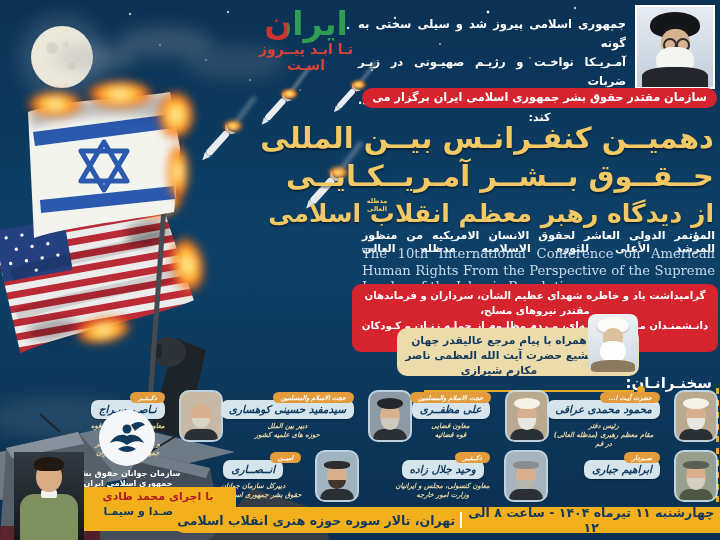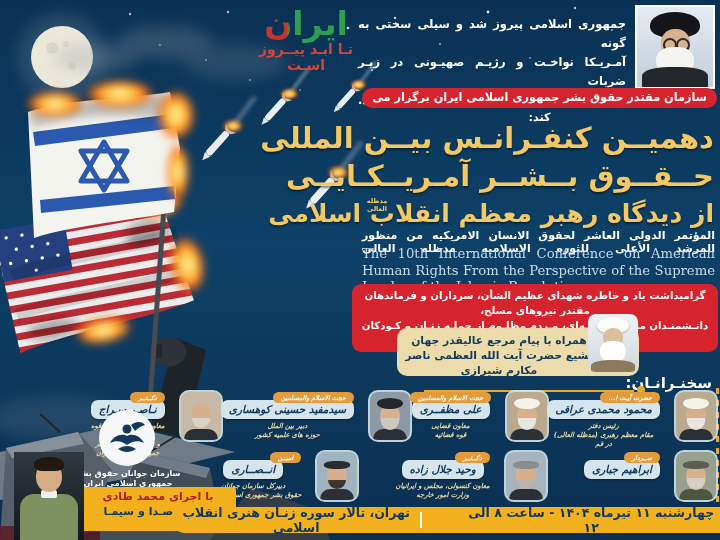--- a/index.html
+++ b/index.html
@@ -96,21 +96,21 @@
   .host-l1{color:#b01e23;font-weight:bold;font-size:11px;line-height:15px;}
   .host-l2{color:#0e3a5f;font-weight:bold;font-size:11px;line-height:15px;}
   .presenter{position:absolute;left:14px;top:452px;width:70px;height:88px;z-index:5;overflow:hidden;
              background:linear-gradient(#313941,#14181c);}
   .presenter .head{position:absolute;left:22px;top:10px;width:26px;height:30px;background:#d7ac85;border-radius:48%;}
   .presenter .hair{position:absolute;left:20px;top:5px;width:30px;height:14px;background:#23180f;border-radius:50% 50% 30% 30%;}
   .presenter .collar{position:absolute;left:27px;top:38px;width:16px;height:8px;background:#f1f1ee;border-radius:2px;}
   .presenter .body{position:absolute;left:6px;top:42px;width:58px;height:50px;background:#7d9160;border-radius:14px 14px 0 0;}
   .footer{position:absolute;left:172px;right:0;top:507px;height:26px;z-index:6;background:#f2b01c;
           border-radius:13px 0 0 13px;display:flex;direction:rtl;align-items:center;}
-  .f-date{flex:0 0 47%;text-align:center;color:#11375c;font-weight:bold;font-size:12.5px;direction:rtl;padding-left:40px;}
+  .f-date{flex:0 0 47%;text-align:center;color:#11375c;font-weight:bold;font-size:12.5px;direction:rtl;}
   .f-div{width:2px;height:16px;background:#fff;}
   .f-venue{flex:1;text-align:center;color:#11375c;font-weight:bold;font-size:12.5px;direction:rtl;}
   .right-dash{position:absolute;right:1px;top:388px;height:142px;width:3px;z-index:2;
               background:repeating-linear-gradient(180deg,#e8a82b 0 6px,rgba(0,0,0,0) 6px 12px);}
 </style>
 </head>
 <body>
 
 <div class="page">
 
@@ -415,17 +415,17 @@
   <div class="presenter">
     <span class="body"></span>
     <span class="collar"></span>
     <span class="head"></span>
     <span class="hair"></span>
   </div>
 
   <div class="footer">
     <div class="f-date">چهارشنبه ۱۱ تیرماه ۱۴۰۴ - ساعت ۸ الی ۱۲</div>
     <div class="f-div"></div>
-    <div class="f-venue">تهران، تالار سوره زنـان هنری انقلاب اسلامی</div>
+    <div class="f-venue">تهران، تالار سوره حوزه هنری انقلاب اسلامی</div>
   </div>
 
   <div class="right-dash"></div>
 </div>
 
 </body></html>

